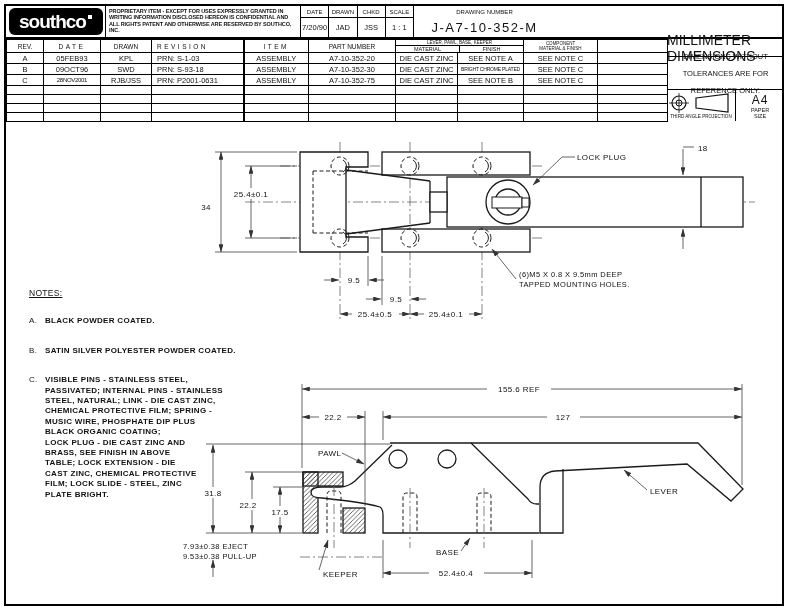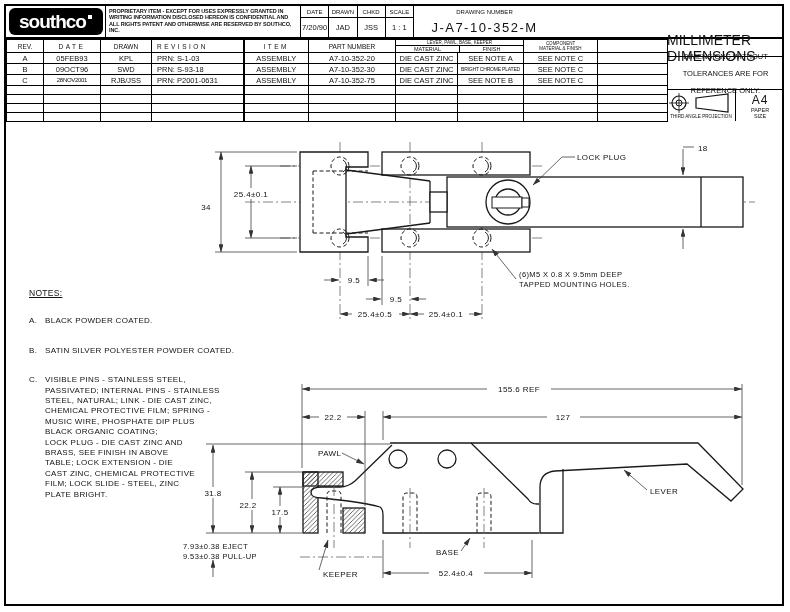--- a/index.html
+++ b/index.html
@@ -63,21 +63,21 @@
   .ib-a4-main { font-size:12px; letter-spacing:1px; }
   .ib-a4-sub { font-size:5.5px; line-height:6px; text-align:center; }
   .pre { white-space:pre-line; }
 
   
   .notes { position:absolute; left:22px; top:288px; width:280px; font-size:8px;
            letter-spacing:0.3px; line-height:10.4px;margin-left:7px; }
   .notes-heading { text-decoration:underline; font-size:8.5px; margin-bottom:18px; }
   .note-item { display:flex; margin-bottom:19px; }
   .note-label { width:16px; flex:none; }
-  .note-text { flex:1; }
+  .note-text { flex:1;font-weight:bold; }
 
   
   .drawing { position:absolute; left:0; top:120px; }
   .drawing text { fill:#111; font-size:8px; letter-spacing:0.4px; }
   .obj { stroke:#1a1a1a; stroke-width:1.3; }
   .thin { stroke:#1a1a1a; stroke-width:1; }
   .hid { stroke:#1a1a1a; stroke-width:1; fill:none; stroke-dasharray:4 2.5; }
   .cl  { stroke:#666; stroke-width:0.8; fill:none; stroke-dasharray:10 3 2 3; }
   .ext, .dim { stroke:#333; stroke-width:0.75; fill:none; }
   .tmask { fill:#fff; stroke:none; }

